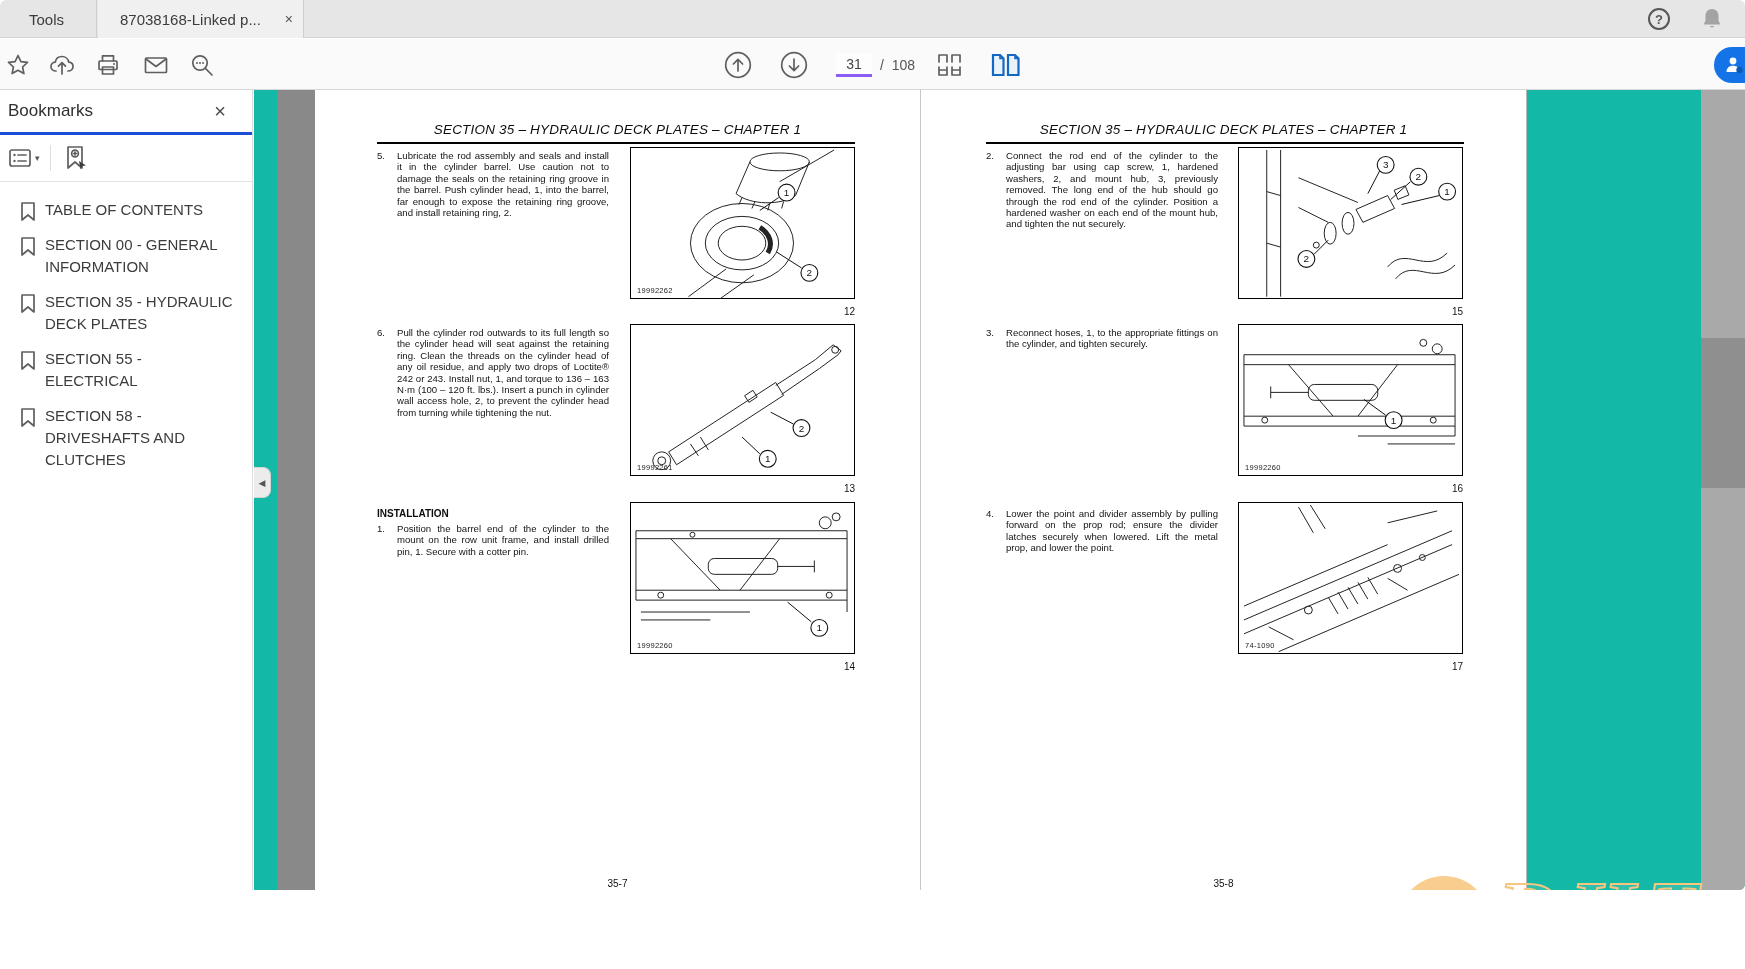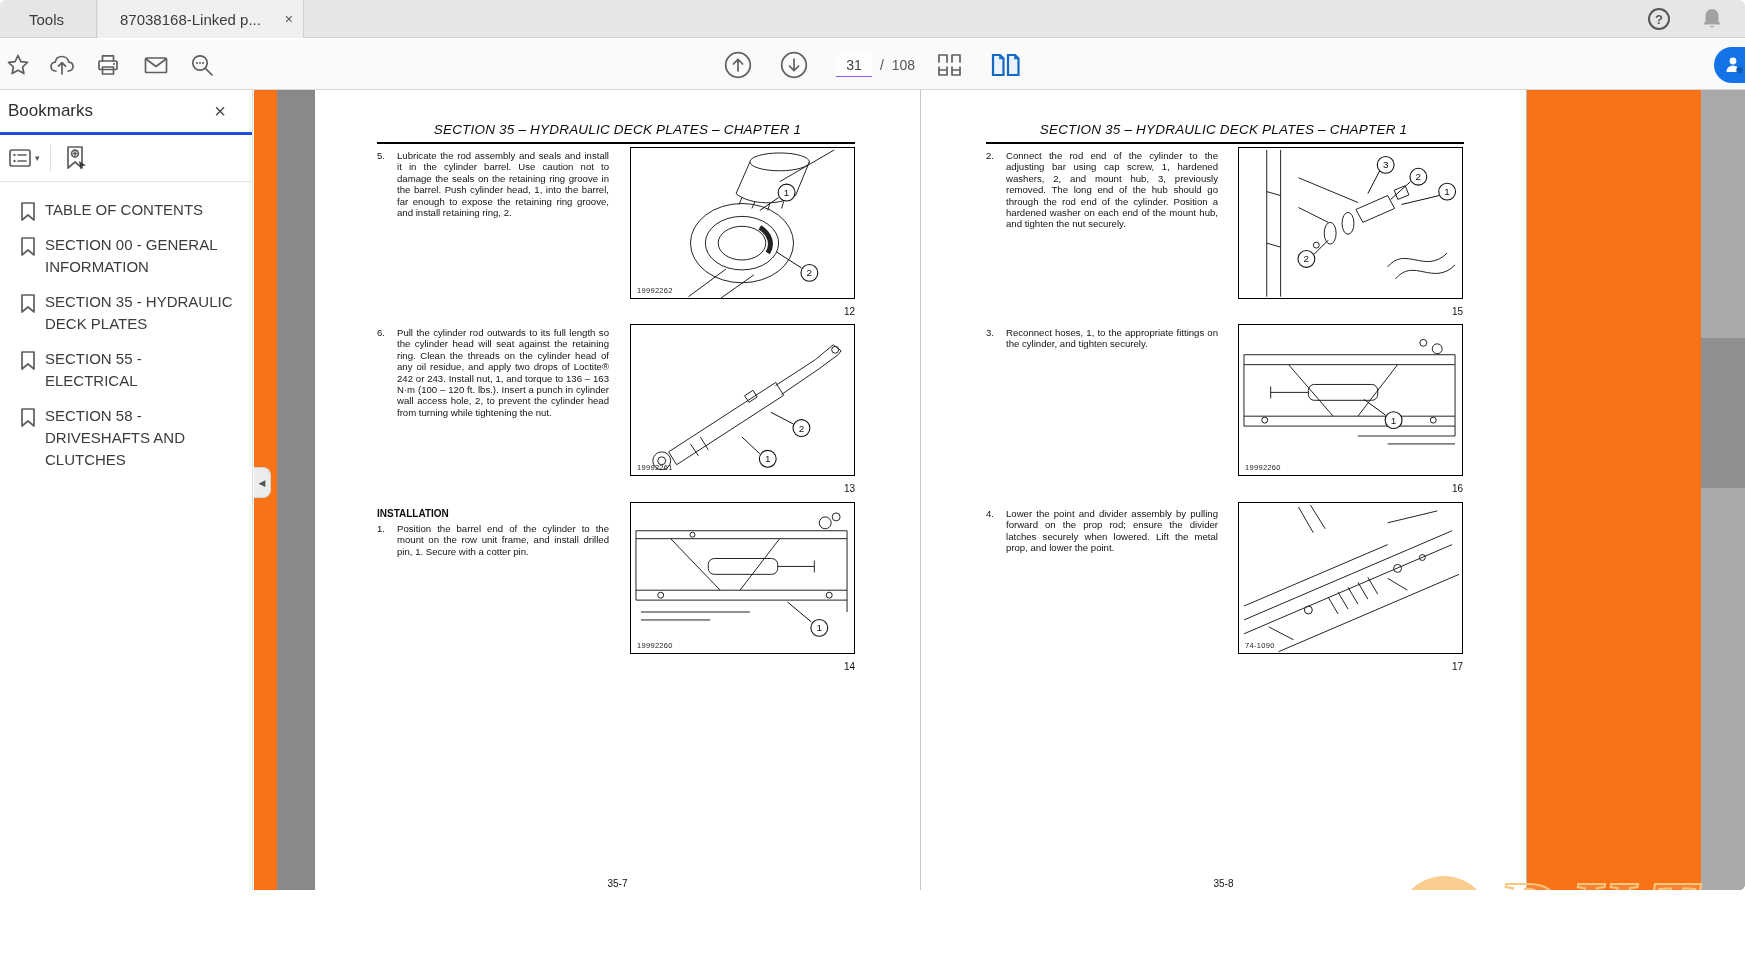--- a/index.html
+++ b/index.html
@@ -11,41 +11,41 @@
   .tab { position:absolute; top:0; height:38px; display:flex; align-items:center; font-size:15px; color:#3c3c3c; cursor:default; }
   .tab-tools { left:0; width:97px; padding-left:29px; border-right:1px solid #cfcfcf; }
   .tab-doc { left:98px; width:206px; background:#f0f0f0; border-right:1px solid #cfcfcf; padding:0 10px 0 22px; }
   .tab-doc .lbl { flex:1; white-space:nowrap; overflow:hidden; }
   .tab-close { font-size:14px; color:#555; margin-left:6px; cursor:pointer; }
   .tabbar-right { position:absolute; right:22px; top:0; height:38px; display:flex; align-items:center; gap:30px; }
 
   
   .toolbar { position:absolute; top:39px; left:0; right:0; height:51px; background:#fafafa; border-bottom:1px solid #d6d6d6; }
   .tbtn { position:absolute; top:10px; width:32px; height:32px; display:flex; align-items:center; justify-content:center; cursor:pointer; }
-  .page-input { position:absolute; left:836px; top:14px; width:36px; height:24px; border:none; border-bottom:1px solid #8b5cf6; background:#fdfdfd; text-align:center; font-size:14px; color:#444; font-family:"Liberation Sans",sans-serif; }
+  .page-input { position:absolute; left:836px; top:14px; width:36px; height:24px; border:none; border-bottom:3px solid #8b5cf6; background:#fdfdfd; text-align:center; font-size:14px; color:#444; font-family:"Liberation Sans",sans-serif; }
   .page-count { position:absolute; left:880px; top:18px; font-size:14px; color:#555; }
   .share-btn { position:absolute; top:47px; left:1714px; width:50px; height:36px; border-radius:18px; background:#1473e6; display:flex; align-items:center; padding-left:10px; cursor:pointer; z-index:3; }
 
   
   .sidebar { position:absolute; top:90px; left:0; width:253px; bottom:0; background:#fff; border-right:1px solid #dcdcdc; }
   .bm-header { height:45px; border-bottom:3px solid #1d4ed8; display:flex; align-items:center; padding:0 14px 0 8px; }
   .bm-title { font-size:17px; color:#2f2f2f; flex:1; }
   .bm-close { font-size:20px; color:#4a4a4a; cursor:pointer; margin-right:12px; }
   .bm-toolbar { height:47px; border-bottom:1px solid #e3e3e3; display:flex; align-items:center; padding-left:8px; }
   .bm-tool { display:flex; align-items:center; cursor:pointer; }
   .bm-sep { width:1px; height:26px; background:#ddd; margin:0 10px; }
   .caret { font-size:9px; color:#555; margin-left:3px; }
   .bm-list { padding:17px 8px 0 8px; }
   .bm-item { position:relative; padding-left:37px; margin-bottom:13px; font-size:15px; line-height:22px; color:#3c3c3c; width:227px; cursor:pointer; }
   .bm-item svg { position:absolute; left:11px; top:2px; }
   .bm-item .lbl { display:inline-block; max-width:188px; }
   .collapse-handle { position:absolute; left:254px; top:467px; width:17px; height:31px; background:#ececec; border:1px solid #d5d5d5; border-left:none; border-radius:0 8px 8px 0; display:flex; align-items:center; justify-content:center; font-size:9px; color:#555; cursor:pointer; z-index:2; }
 
   
-  .docarea { position:absolute; left:254px; top:90px; right:0; bottom:0; background:#f97316; }
+  .docarea { position:absolute; left:254px; top:90px; right:0; bottom:0; background:#14b8a6; }
   .gray-strip { position:absolute; left:23px; top:0; bottom:0; width:38px; background:#898989; }
   .page { position:absolute; top:0; width:605px; height:879px; background:#fff; }
   .page-l { left:61px; }
   .page-r { left:666px; border-left:1px solid #c6c6c6; border-right:1px solid #b8b8b8; width:607px; }
   .scrollbar { position:absolute; right:0; top:0; bottom:0; width:44px; background:#a9a9a9; z-index:6; }
   .scroll-thumb { position:absolute; left:0; top:248px; width:100%; height:150px; background:#8f8f8f; }
 
   
   .pg-header { position:absolute; top:32px; left:0; width:100%; text-align:center; font-style:italic; font-size:13.5px; color:#0d0d0d; letter-spacing:.2px; }
   .pg-rule { position:absolute; top:52px; left:62px; width:478px; height:2px; background:#000; }

